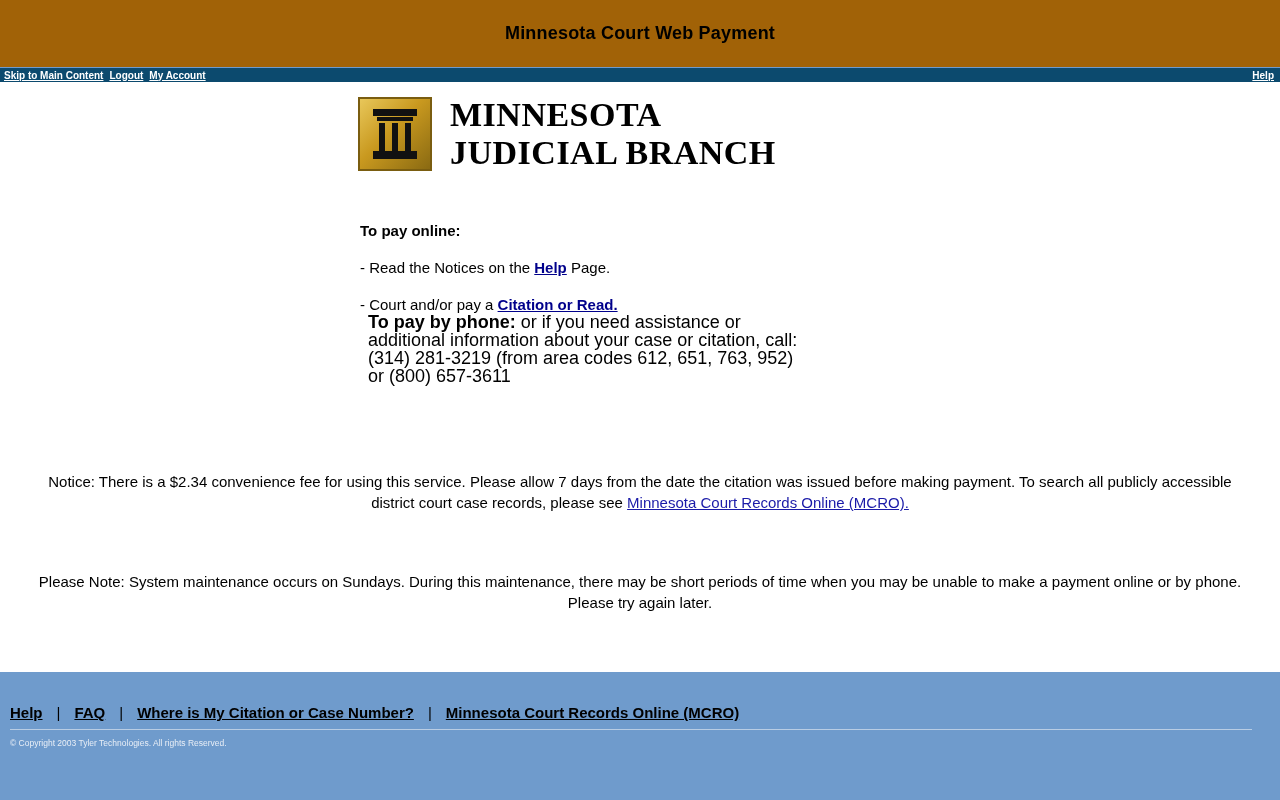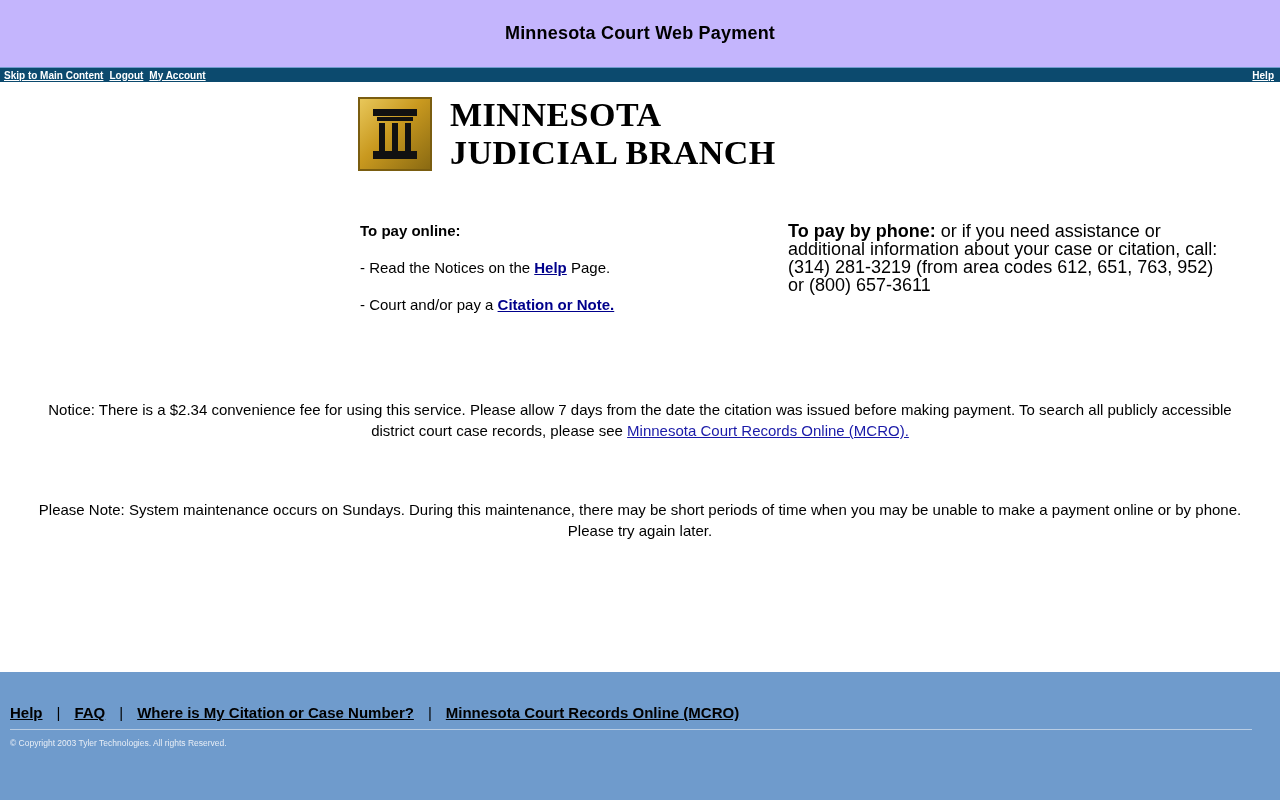--- a/index.html
+++ b/index.html
@@ -11,21 +11,21 @@
     background: #ffffff;
     font-family: "Liberation Sans", sans-serif;
     font-size: 15px;
     color: #000000;
     overflow: hidden;
   }
 
   
   .title-bar {
     height: 68px;
-    background: #c4b5fd;
+    background: #a16207;
     display: flex;
     align-items: center;
     justify-content: center;
     border-bottom: 1px solid #6f9bcc;
   }
   .title-bar .title-text {
     font-size: 18px;
     font-weight: bold;
     color: #000000;
     letter-spacing: 0.2px;
@@ -120,20 +120,21 @@
     letter-spacing: 0.5px;
     color: #000;
   }
   .logo-text .l2 { display: block; margin-top: 4px; }
 
   
   .info-columns {
     display: flex;
     margin-top: 48px;
     padding-left: 360px;
+    flex-direction: column;
   }
   .col-left { width: 420px; }
   .col-right { width: 430px; margin-left: 8px; }
 
   .col-left .lead { font-weight: bold; font-size: 15px; }
   .col-left p { margin: 0 0 0 0; }
   .col-left .line { margin-top: 20px; font-size: 15px; }
   .col-left a {
     color: #00008B;
     font-weight: bold;
@@ -236,21 +237,21 @@
 </div>
 
 <div class="info-columns">
 
   <div class="col-left">
     <p class="lead">To pay online:</p>
     <div class="line">
       <span>- Read the Notices on the </span><a href="#">Help</a><span> Page.</span>
     </div>
     <div class="line">
-      <span>- Court and/or pay a </span><a href="#" class="bigger">Citation or Note.</a>
+      <span>- Court and/or pay a </span><a href="#" class="bigger">Citation or Read.</a>
     </div>
   </div>
 
   <div class="col-right">
     <div class="block">
       <b>To pay by phone:</b><span> or if you need assistance or additional information about your case or citation, call:</span><br>
       <span>(314) 281-3219 (from area codes 612, 651, 763, 952)</span><br>
       <span>or (800) 657-3611</span>
     </div>
   </div>

